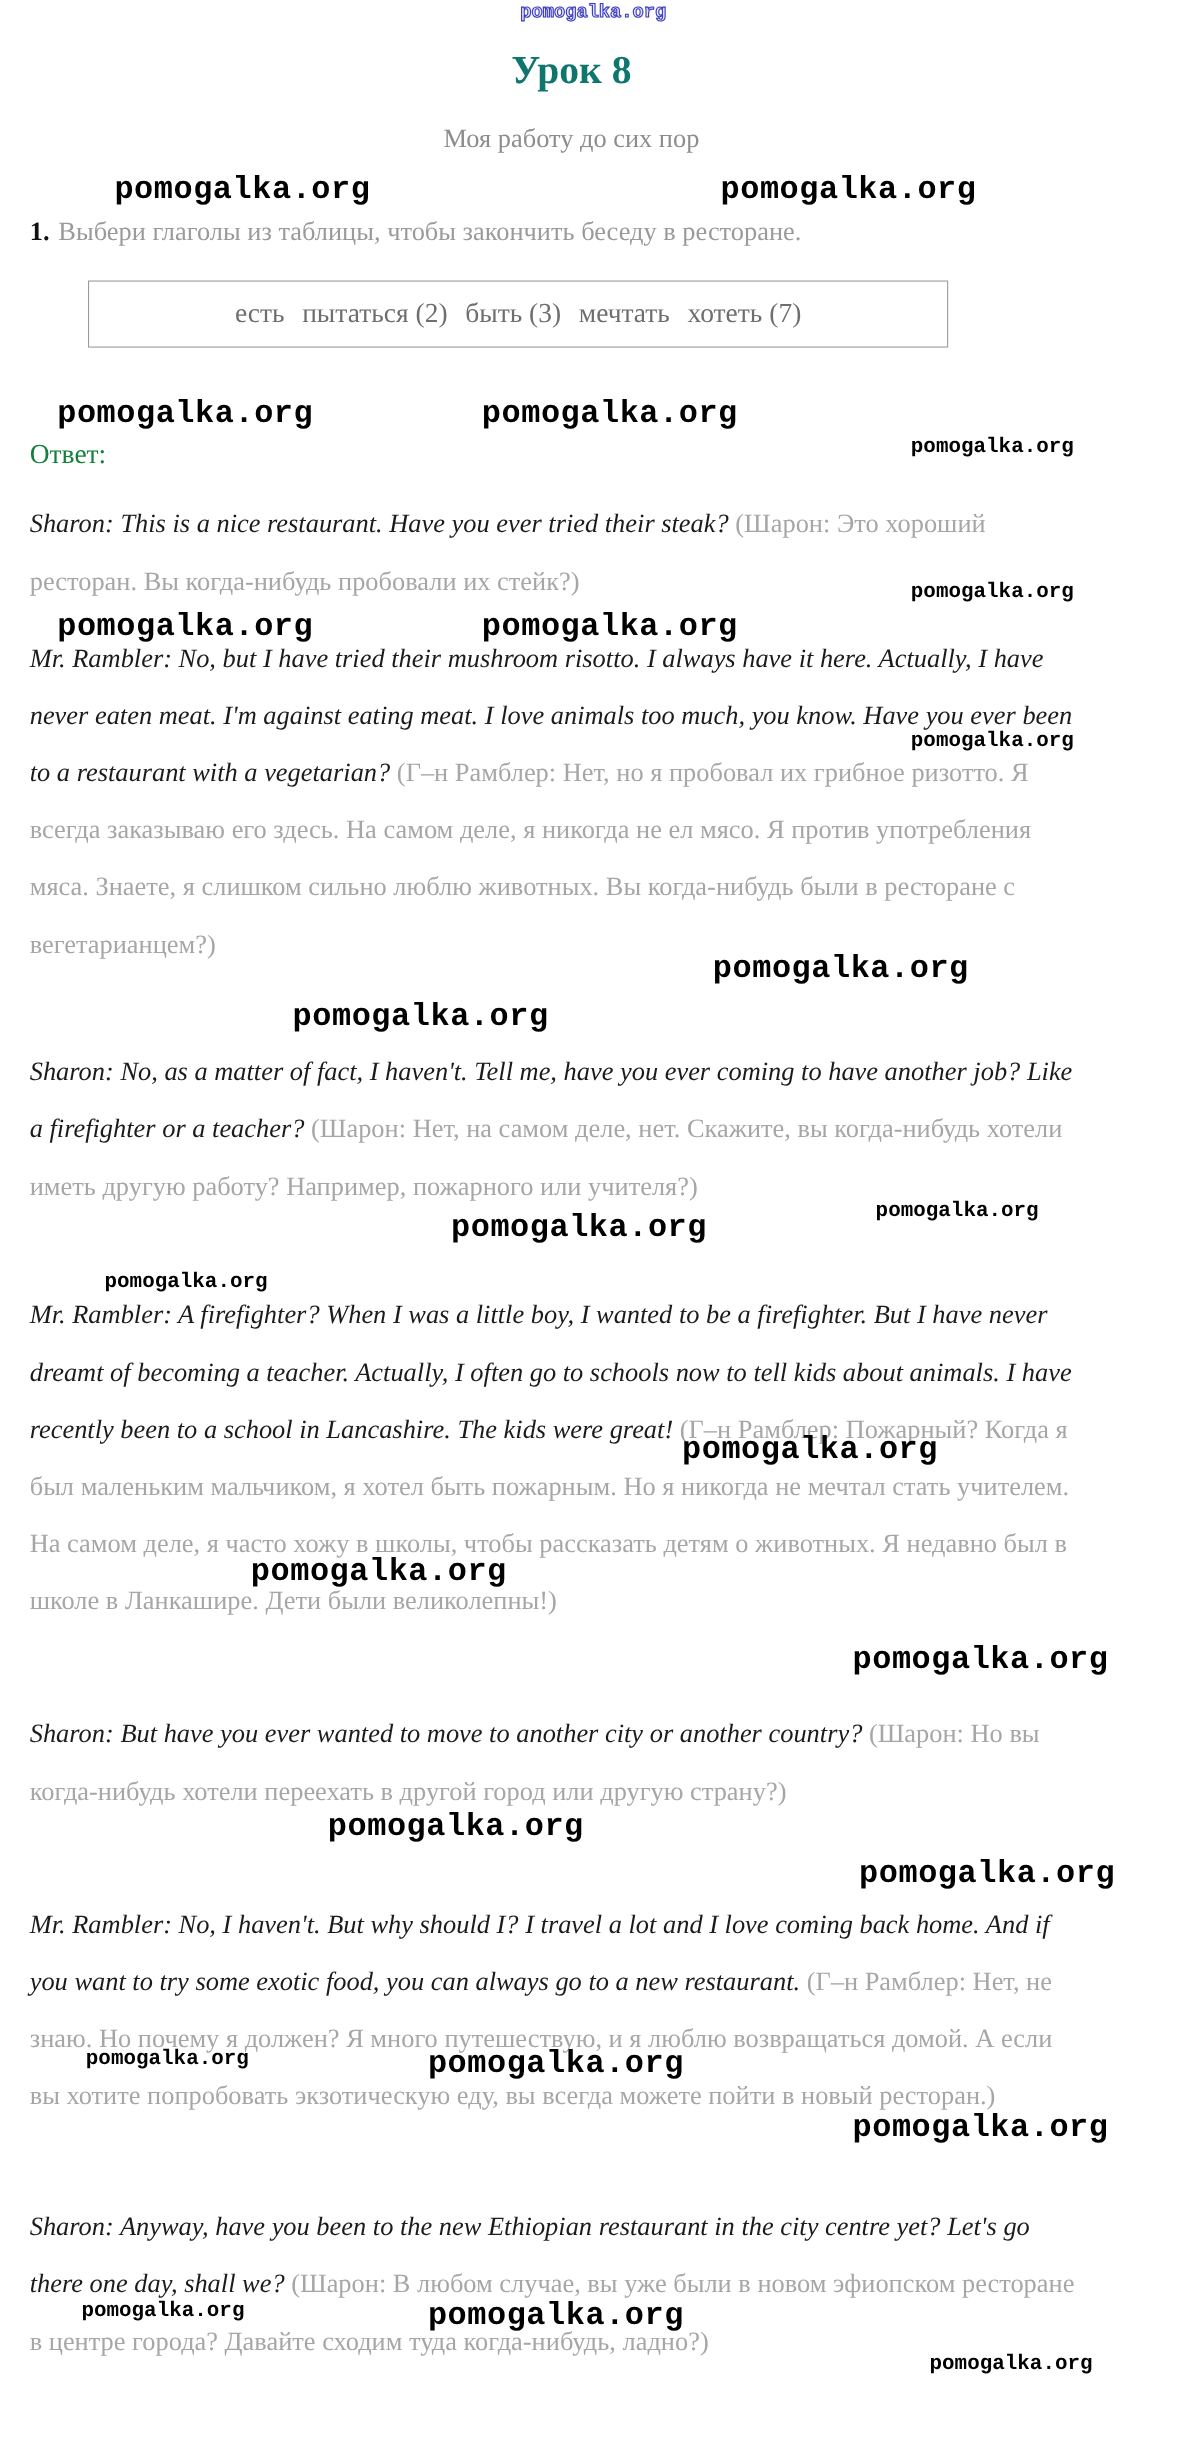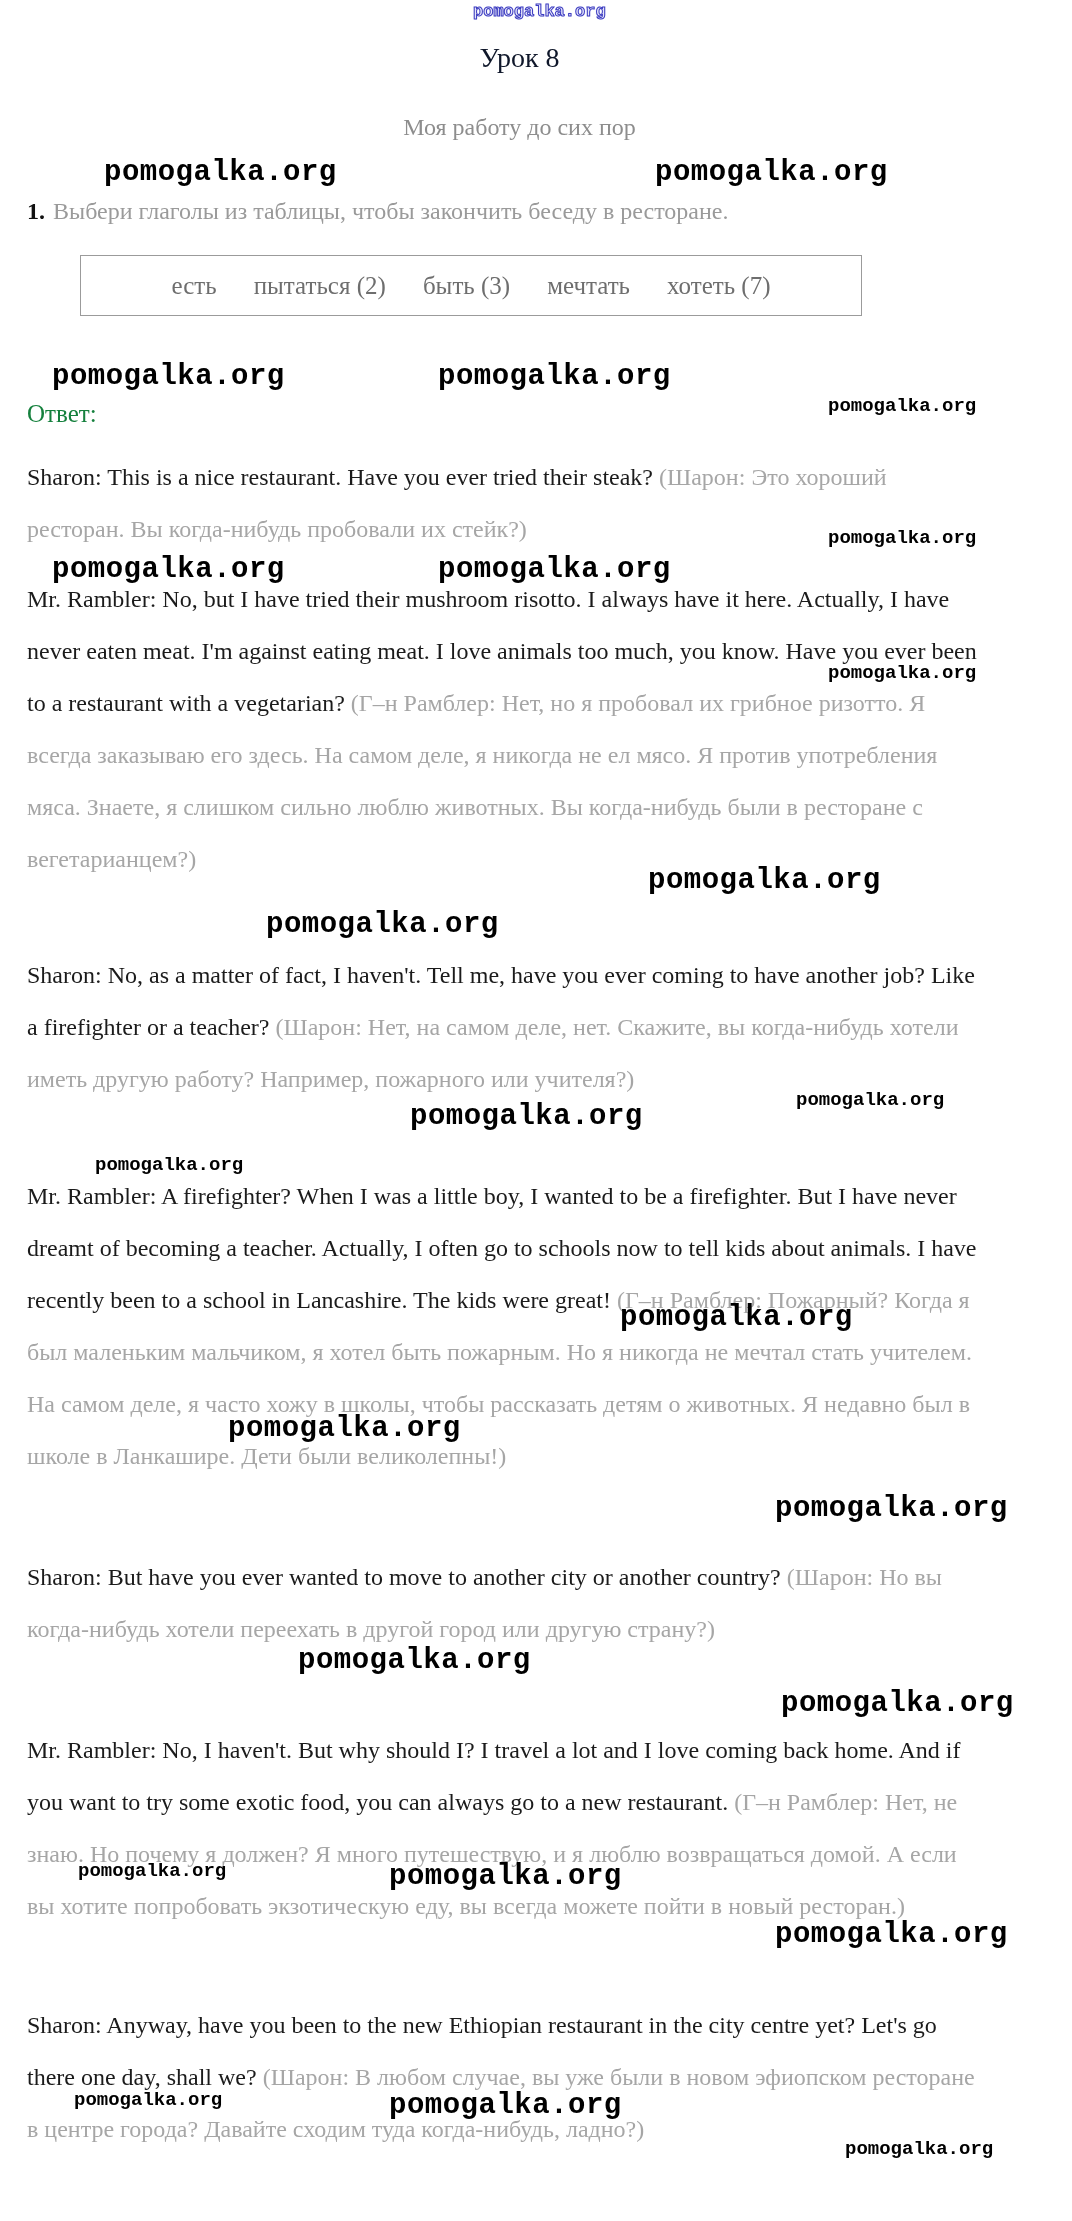--- a/index.html
+++ b/index.html
@@ -12,23 +12,23 @@
     font-family: "Liberation Serif", "DejaVu Serif", serif;
   }
   .centered-line {
     position: absolute;
     left: 27px;
     width: 985px;
     text-align: center;
   }
   .lesson-title {
     top: 42px;
-    font-size: 28px;
-    font-weight: normal;
-    color: #0f172a;
+    font-size: 36px;
+    font-weight: bold;
+    color: #0f766e;
   }
   .lesson-subtitle {
     top: 114px;
     font-size: 24px;
     color: #8d8d8d;
   }
   .exercise-line {
     position: absolute;
     left: 27px;
     top: 186px;
@@ -45,42 +45,42 @@
   .verb-box {
     position: absolute;
     left: 80px;
     top: 255px;
     width: 780px;
     height: 59px;
     border: 1px solid #9b9b9b;
     display: flex;
     align-items: center;
     justify-content: center;
-    gap: 37px;
+    gap: 16px;
     font-size: 25px;
     color: #6e6e6e;
   }
   .answer-label {
     position: absolute;
     left: 27px;
     top: 400px;
     font-size: 25px;
     font-weight: normal;
     color: #15803d;
   }
   .para {
     position: absolute;
     left: 27px;
     width: 958px;
     margin: 0;
     font-size: 24px;
     line-height: 52px;
     color: #1b1b1b;
   }
-  .para .en { color: #1b1b1b; }
+  .para .en { color: #1b1b1b; font-style: italic; }
   .para .ru { color: #a6a6a6; }
   .wm {
     position: absolute;
     font-family: Liberation Mono, monospace;
     font-weight: 700;
     white-space: nowrap;
     color: #000000;
     line-height: 1;
   }
   .wm-lg { font-size: 29px; letter-spacing: 0.5px; }

